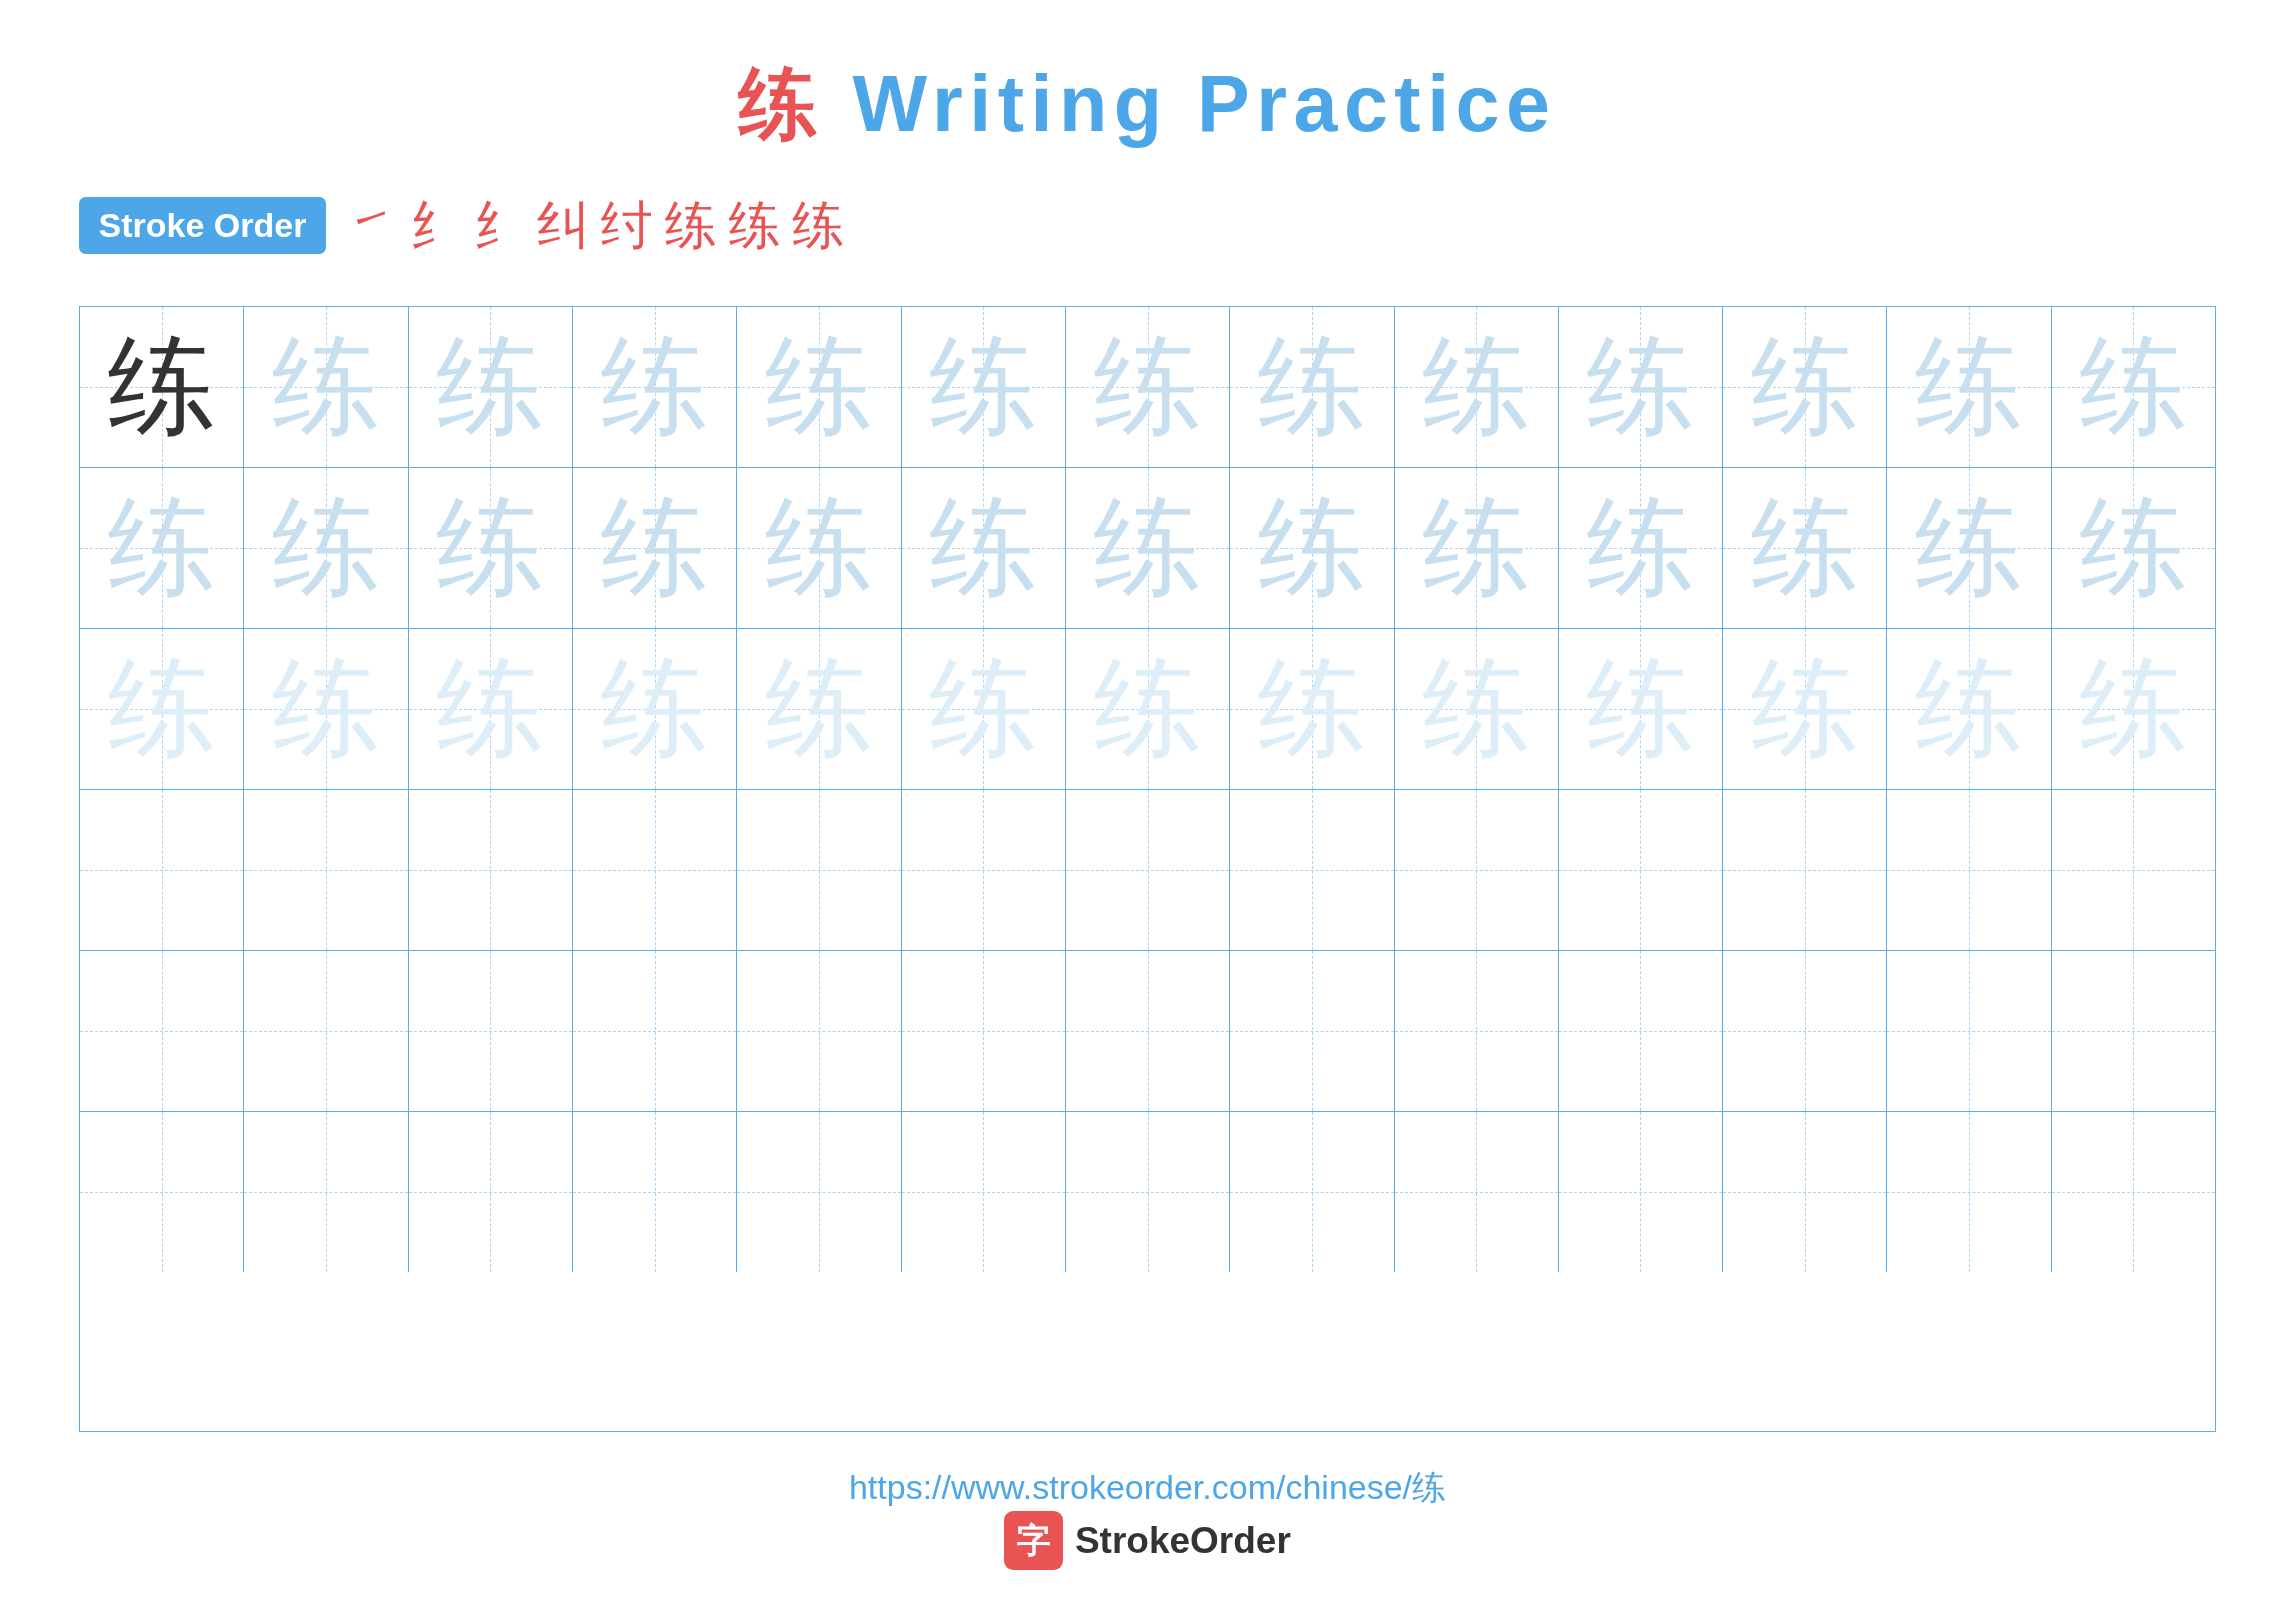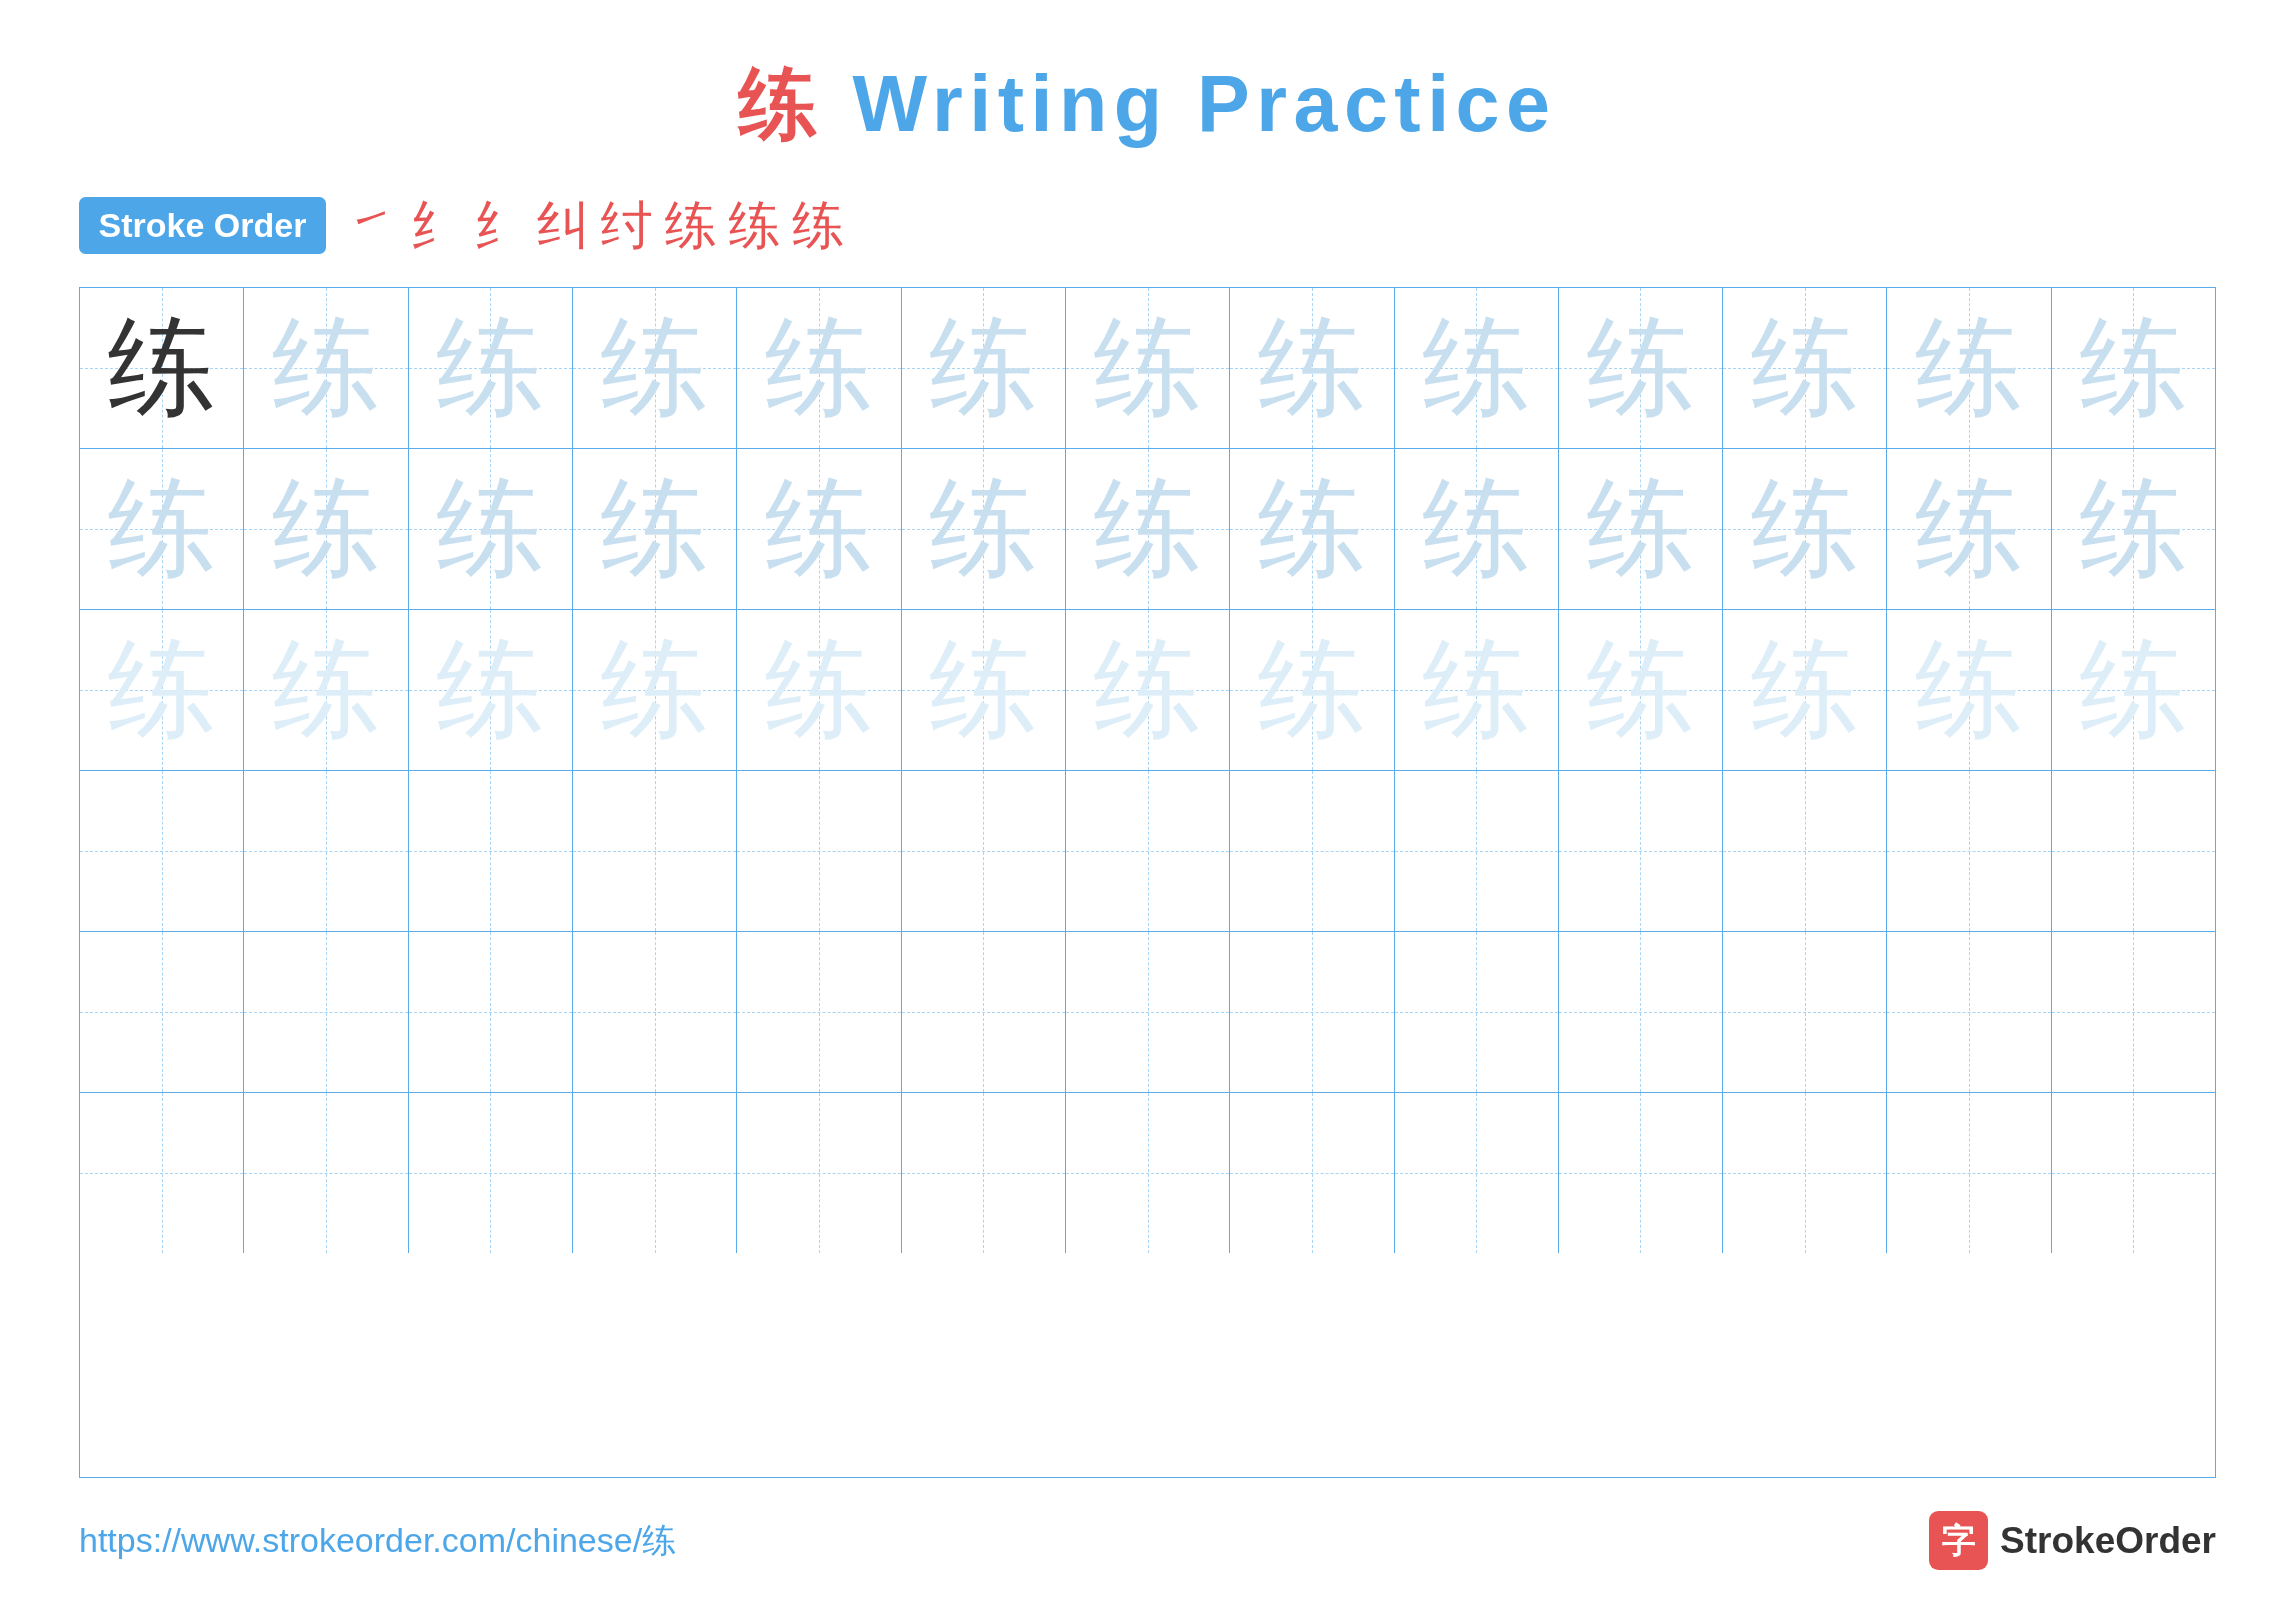--- a/index.html
+++ b/index.html
@@ -35,21 +35,21 @@
     }
 
     .title span.chinese {
       color: #e85454;
     }
 
     .stroke-order-row {
       display: flex;
       align-items: center;
       width: 100%;
-      margin-bottom: 33px;
+      margin-bottom: 52px;
       gap: 19.6px;
     }
 
     .stroke-order-badge {
       background: #4da6e8;
       color: #fff;
       font-size: 34px;
       font-weight: bold;
       padding: 9.2px 19.6px;
       border-radius: 6.5px;
@@ -142,20 +142,21 @@
       color: #ddeef8;
     }
 
     
     .footer {
       width: 100%;
       display: flex;
       justify-content: space-between;
       align-items: center;
       margin-top: 33px;
+      flex-direction: column;
     }
 
     .footer-url {
       font-size: 34px;
       color: #4da6e8;
       text-decoration: none;
     }
 
     .footer-brand {
       display: flex;

